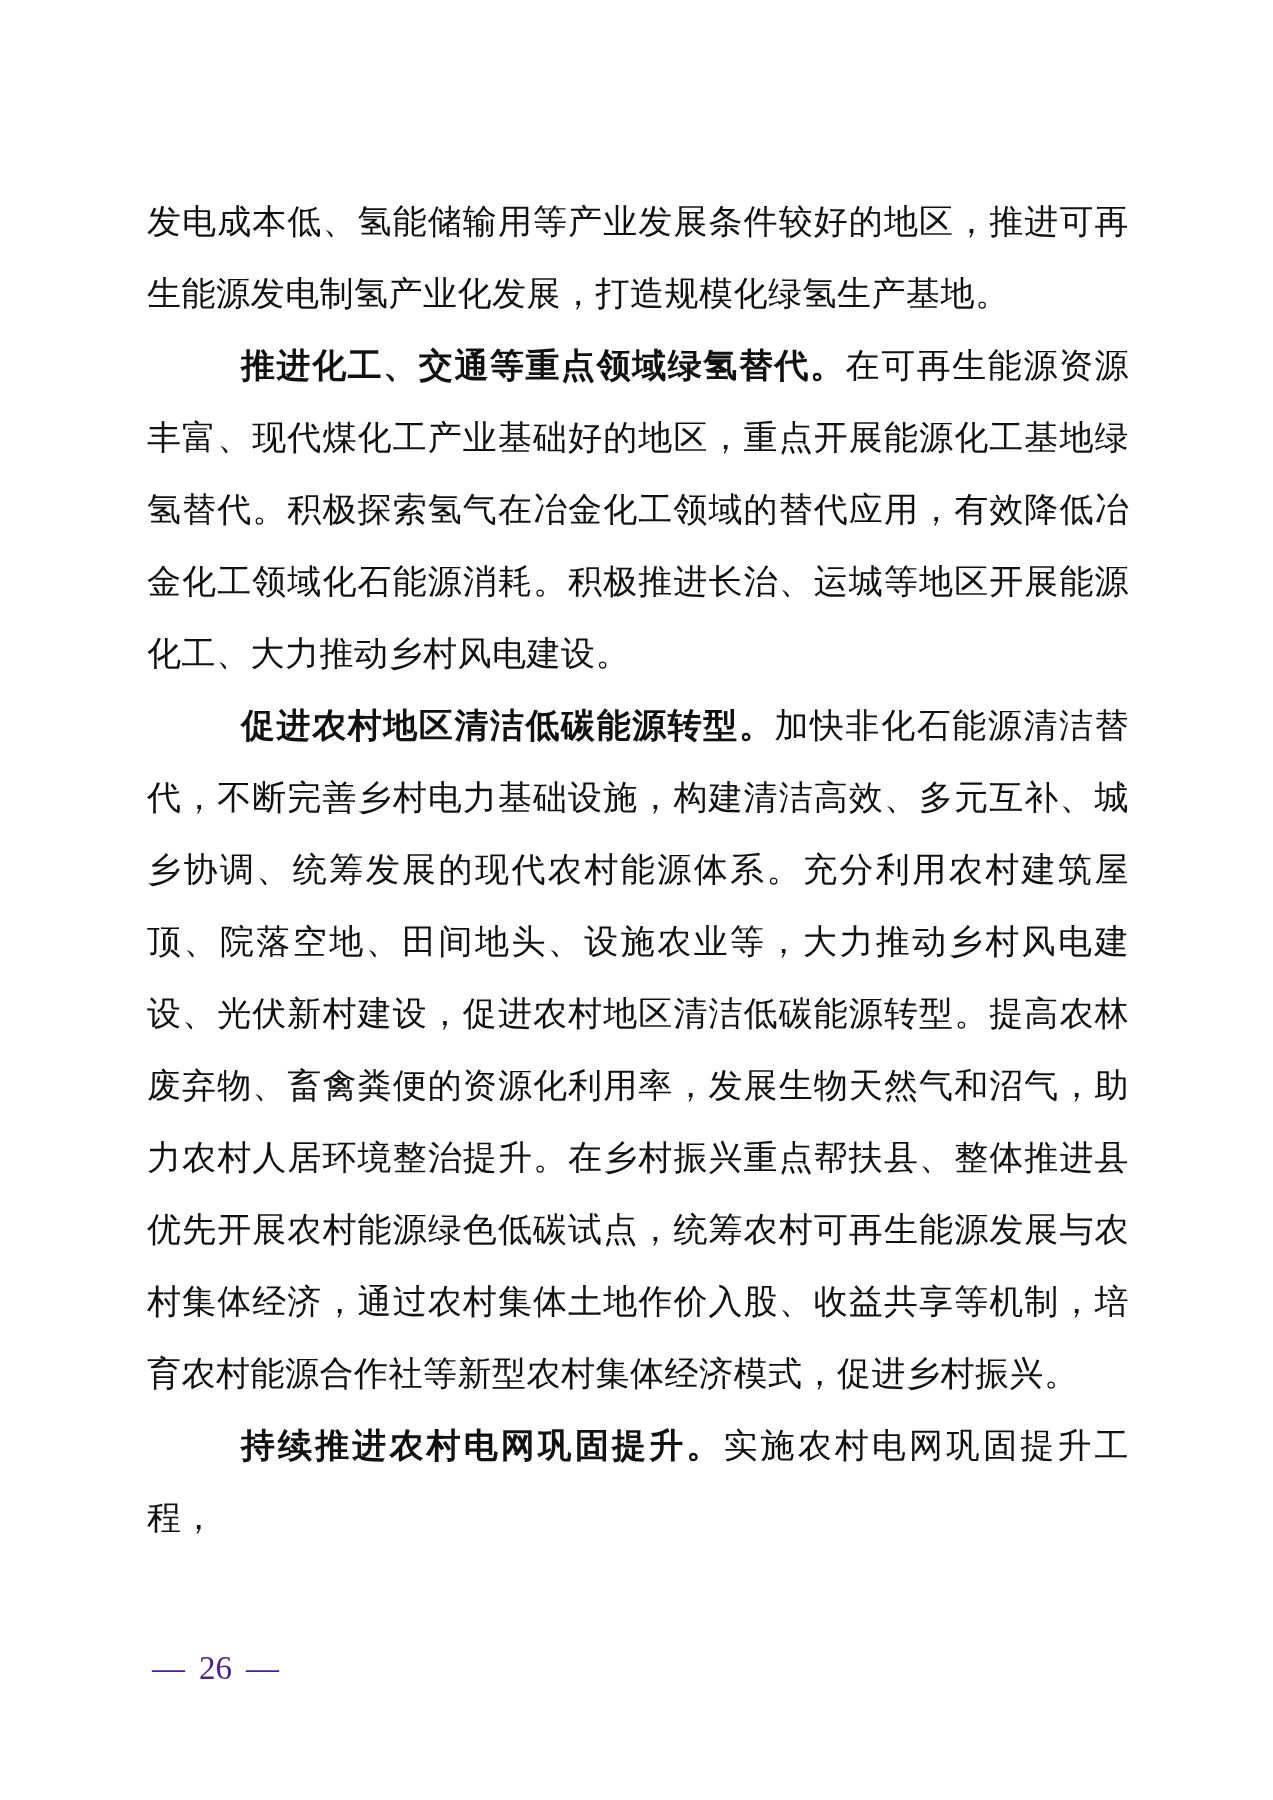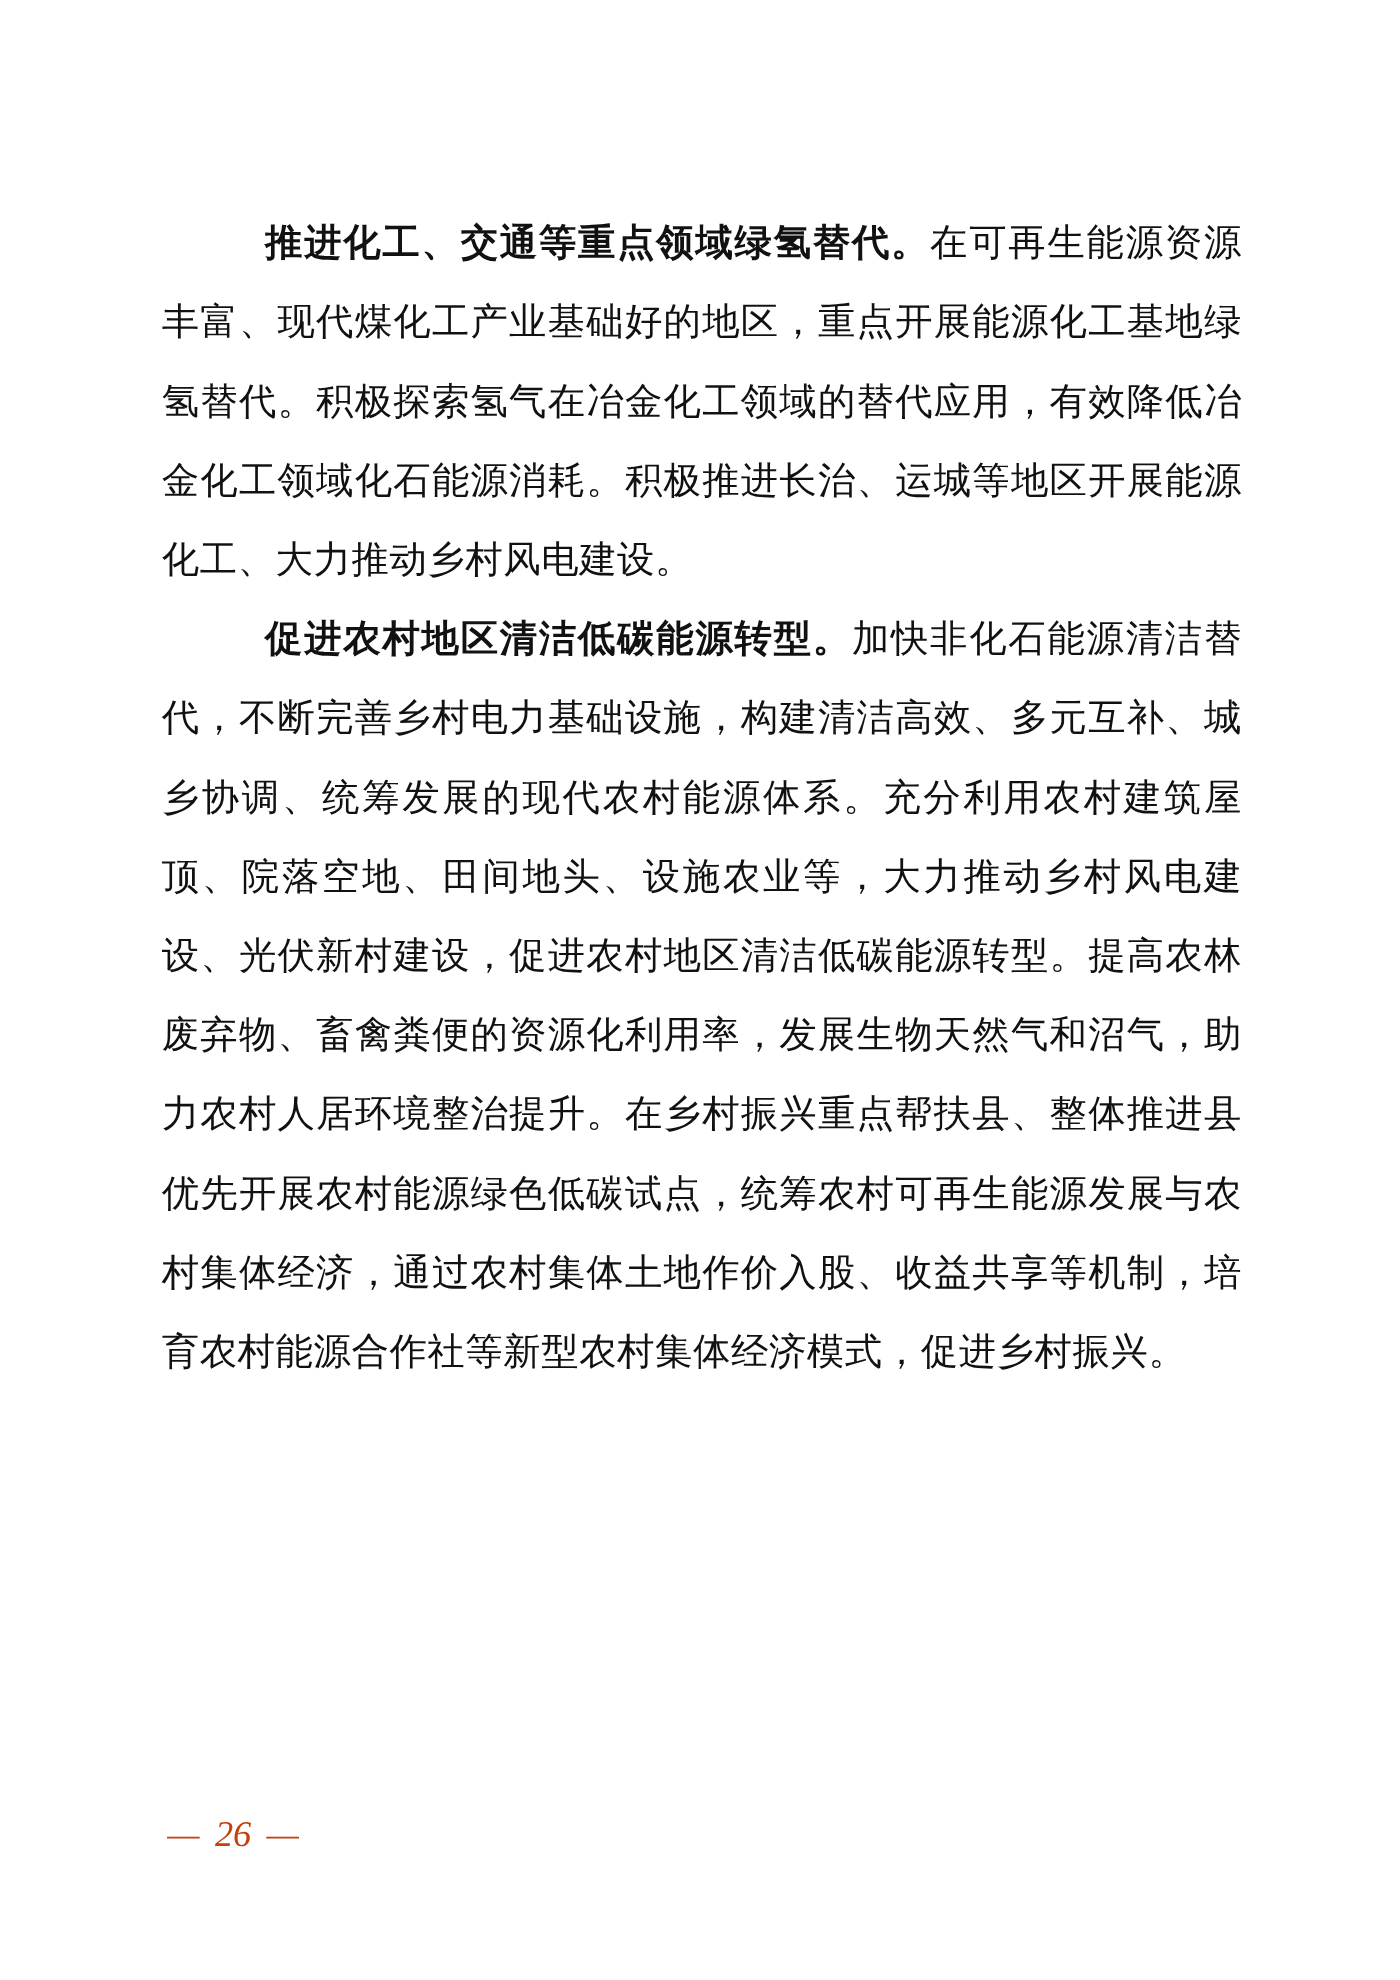--- a/index.html
+++ b/index.html
@@ -44,40 +44,41 @@
     text-indent: 0;
     line-height: 72px;
     margin: 34px 0 46px 0;
   }
   .footer {
     position: absolute;
     left: 152px;
     top: 1648px;
     font-size: 33px;
     line-height: 40px;
-    color: #c2410c;
+    color: #4c1d95;
     white-space: pre;
-    font-style: italic;
   }
   .footer .dash {
     letter-spacing: 0;
   }
   .footer .page-num {
     margin: 0 14px;
   }
 </style>
 </head>
 <body>
 
 <div class="page">
   <div class="content">
 
+    <p class="para"><span>发电成本低、氢能储输用等产业发展条件较好的地区，推进可再生能源发电制氢产业化发展，打造规模化绿氢生产基地。</span></p>
 
     <p class="para indent"><span class="lead">推进化工、交通等重点领域绿氢替代。</span><span>在可再生能源资源丰富、现代煤化工产业基础好的地区，重点开展能源化工基地绿氢替代。积极探索氢气在冶金化工领域的替代应用，有效降低冶金化工领域化石能源消耗。积极推进长治、运城等地区开展能源化工、大力推动乡村风电建设。</span></p>
 
 
     <p class="para indent"><span class="lead">促进农村地区清洁低碳能源转型。</span><span>加快非化石能源清洁替代，不断完善乡村电力基础设施，构建清洁高效、多元互补、城乡协调、统筹发展的现代农村能源体系。充分利用农村建筑屋顶、院落空地、田间地头、设施农业等，大力推动乡村风电建设、光伏新村建设，促进农村地区清洁低碳能源转型。提高农林废弃物、畜禽粪便的资源化利用率，发展生物天然气和沼气，助力农村人居环境整治提升。在乡村振兴重点帮扶县、整体推进县优先开展农村能源绿色低碳试点，统筹农村可再生能源发展与农村集体经济，通过农村集体土地作价入股、收益共享等机制，培育农村能源合作社等新型农村集体经济模式，促进乡村振兴。</span></p>
 
+    <p class="para indent"><span class="lead">持续推进农村电网巩固提升。</span><span>实施农村电网巩固提升工程，</span></p>
 
   </div>
 
   <div class="footer"><span class="dash">—</span><span class="page-num">26</span><span class="dash">—</span></div>
 </div>
 
 </body></html>

